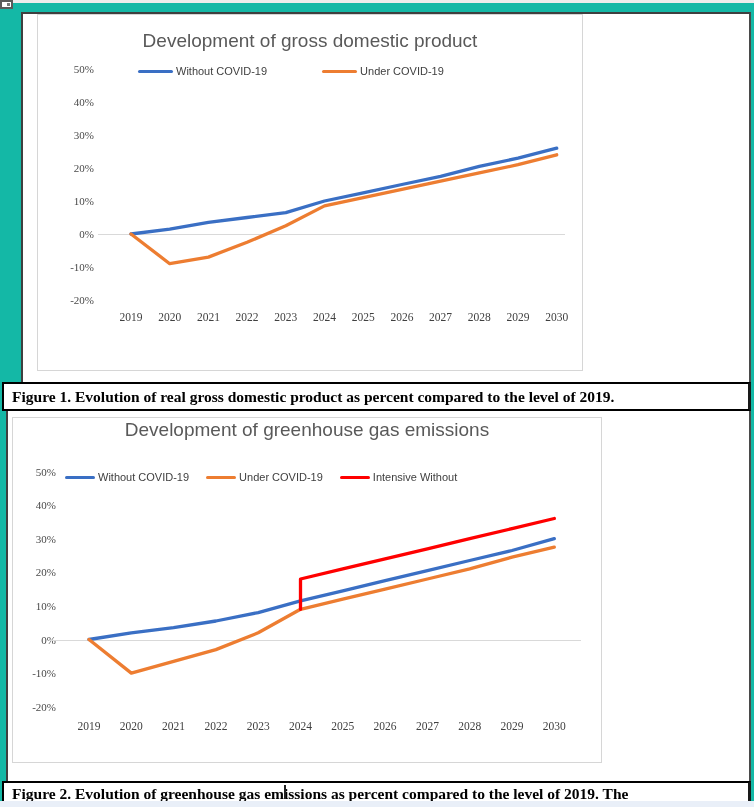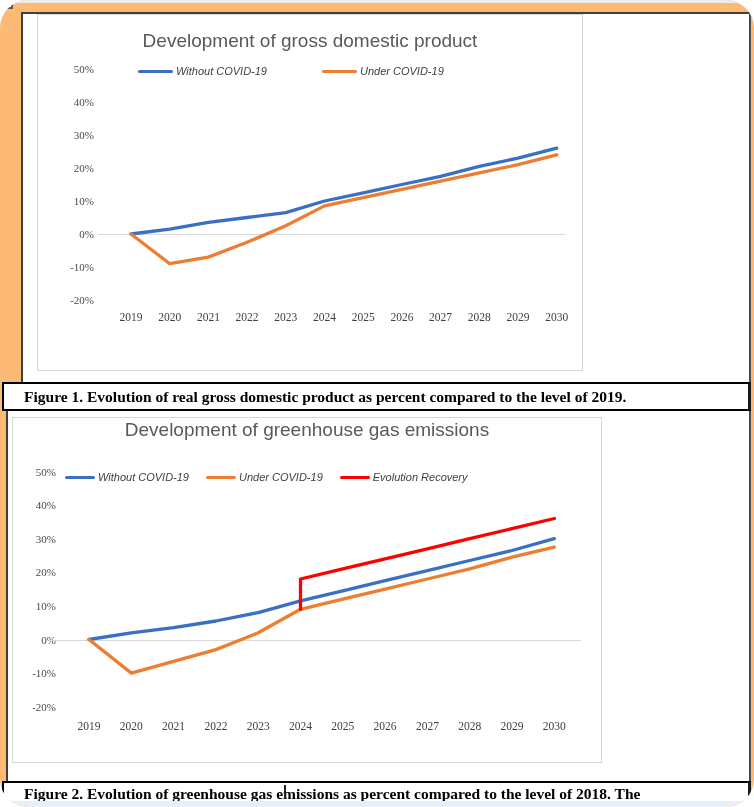--- a/index.html
+++ b/index.html
@@ -1,42 +1,42 @@
 <!DOCTYPE html>
 <html><head>
 <meta charset="utf-8">
 <style>
   html,body{margin:0;padding:0;background:#fff;}
-  .page{position:relative;width:754px;height:807px;background:#fdba74;overflow:hidden;
-        font-family:"Liberation Sans",sans-serif;border-radius:28px;}
+  .page{position:relative;width:754px;height:807px;background:#14b8a6;overflow:hidden;
+        font-family:"Liberation Sans",sans-serif;}
   .top-strip{position:absolute;left:0;top:0;width:754px;height:3px;background:#ececec;}
   .table-handle{position:absolute;left:0;top:0;width:13px;height:9px;background:#fff;
         border:2px solid #5a5a5a;box-sizing:border-box;z-index:5;}
   .table-handle .dot{position:absolute;right:1px;bottom:1px;width:3px;height:3px;background:#777;}
   .cell{position:absolute;background:#fff;box-sizing:border-box;}
   .t1-cell{left:21px;top:12px;width:730px;height:370px;
         border-top:2px solid #3f3f3f;border-left:2px solid #3f3f3f;border-right:2px solid #4a4a4a;}
   .t2-cell{left:6px;top:411px;width:745px;height:370px;
         border-left:2px solid #3f3f3f;border-right:2px solid #4a4a4a;}
   .caption{position:absolute;box-sizing:border-box;background:#fff;display:flex;align-items:center;
         font-family:"Liberation Serif",serif;font-weight:bold;font-size:15.5px;color:#000;
-        padding-left:20px;white-space:nowrap;overflow:hidden;z-index:4;}
+        padding-left:8px;white-space:nowrap;overflow:hidden;z-index:4;}
   .cap1{left:2px;top:382px;width:749px;height:29px;
         border-top:2px solid #000;border-bottom:2px solid #000;border-left:2px solid #000;border-right:3px solid #1a1a1a;}
   .cap2{left:2px;top:781px;width:749px;height:20px;align-items:flex-start;padding-top:2px;
         border-top:2px solid #000;border-left:2px solid #000;border-right:3px solid #1a1a1a;}
   .bottom-strip{position:absolute;left:0;top:801px;width:754px;height:6px;background:#e9eff8;z-index:6;}
   .caret{position:absolute;left:284px;top:785px;width:1.5px;height:14px;background:#222;z-index:7;}
 
   .chart-frame{position:absolute;background:#fff;border:1px solid #d6d6d6;box-sizing:border-box;z-index:2;}
   .cf0{left:37px;top:14px;width:546px;height:357px;}
   .cf1{left:12px;top:417px;width:590px;height:346px;}
   .chart-title{position:absolute;left:0;right:0;text-align:center;font-size:19px;color:#595959;}
   .ct0{top:15px;} .ct1{top:1px;}
-  .legend{position:absolute;display:flex;align-items:flex-end;font-style:italic;}
+  .legend{position:absolute;display:flex;align-items:flex-end;}
   .legend-item{display:flex;align-items:center;}
   .legend-sample{display:inline-block;height:3px;border-radius:2px;margin-right:3px;}
   .legend-label{font-size:11px;color:#404040;}
   .ytick{position:absolute;text-align:right;font-size:11px;color:#494949;height:14px;line-height:14px;font-family:Liberation Serif, serif;}
   .xtick{position:absolute;text-align:center;font-size:11.5px;color:#404040;width:40px;height:14px;line-height:14px;font-family:Liberation Serif, serif;}
   .gridline{position:absolute;height:1px;background:#d9d9d9;}
   .plot-svg{position:absolute;left:0;top:0;}
 </style>
 </head>
 <body>
@@ -97,21 +97,21 @@
         <span class="legend-item">
           <span class="legend-sample" style="background: rgb(58, 111, 196); width: 30px;"></span>
           <span class="legend-label">Without COVID-19</span>
         </span>
         <span class="legend-item">
           <span class="legend-sample" style="background: rgb(237, 125, 49); width: 30px;"></span>
           <span class="legend-label">Under COVID-19</span>
         </span>
         <span class="legend-item">
           <span class="legend-sample" style="background: rgb(255, 0, 0); width: 30px;"></span>
-          <span class="legend-label">Evolution Recovery</span>
+          <span class="legend-label">Intensive Without</span>
         </span>
       </div>
   <div class="ytick" style="left: 0px; width: 43px; top: 46.5px;">50%</div>
       <div class="ytick" style="left: 0px; width: 43px; top: 80.1px;">40%</div>
       <div class="ytick" style="left: 0px; width: 43px; top: 113.7px;">30%</div>
       <div class="ytick" style="left: 0px; width: 43px; top: 147.3px;">20%</div>
       <div class="ytick" style="left: 0px; width: 43px; top: 180.9px;">10%</div>
       <div class="ytick" style="left: 0px; width: 43px; top: 214.5px;">0%</div>
       <div class="ytick" style="left: 0px; width: 43px; top: 248.1px;">-10%</div>
       <div class="ytick" style="left: 0px; width: 43px; top: 281.7px;">-20%</div>
@@ -128,18 +128,18 @@
       <div class="xtick" style="left: 479px; top: 301px;">2029</div>
       <div class="xtick" style="left: 521.3px; top: 301px;">2030</div>
       <div class="gridline" style="left: 36px; width: 532px; top: 221.5px;"></div>
       <svg width="588" height="344" class="plot-svg">
         <polyline points="76.0,221.5 118.3,214.8 160.6,209.7 202.9,203.0 245.2,194.6 287.5,182.9 329.8,172.8 372.1,162.7 414.4,152.6 456.7,142.5 499.0,132.5 541.3,120.7" fill="none" stroke="#3A6FC4" stroke-width="3.3" stroke-linejoin="round" stroke-linecap="round"></polyline>
         <polyline points="76.0,221.5 118.3,255.1 160.6,243.3 202.9,231.6 245.2,214.8 287.5,191.3 329.8,181.2 372.1,171.1 414.4,161.0 456.7,150.9 499.0,139.2 541.3,129.1" fill="none" stroke="#ED7D31" stroke-width="3.3" stroke-linejoin="round" stroke-linecap="round"></polyline>
         <polyline points="287.5,191.3 287.5,161.0 329.8,150.9 372.1,140.9 414.4,130.8 456.7,120.7 499.0,110.6 541.3,100.5" fill="none" stroke="#FF0000" stroke-width="3.3" stroke-linejoin="round" stroke-linecap="round"></polyline>
       </svg>
     </div>
   <div class="caption cap2">
-    <span>Figure 2. Evolution of greenhouse gas emissions as percent compared to the level of 2018. The</span>
+    <span>Figure 2. Evolution of greenhouse gas emissions as percent compared to the level of 2019. The</span>
   </div>
 
   <div class="caret"></div>
   <div class="bottom-strip"></div>
 </div>
 
 </body></html>

